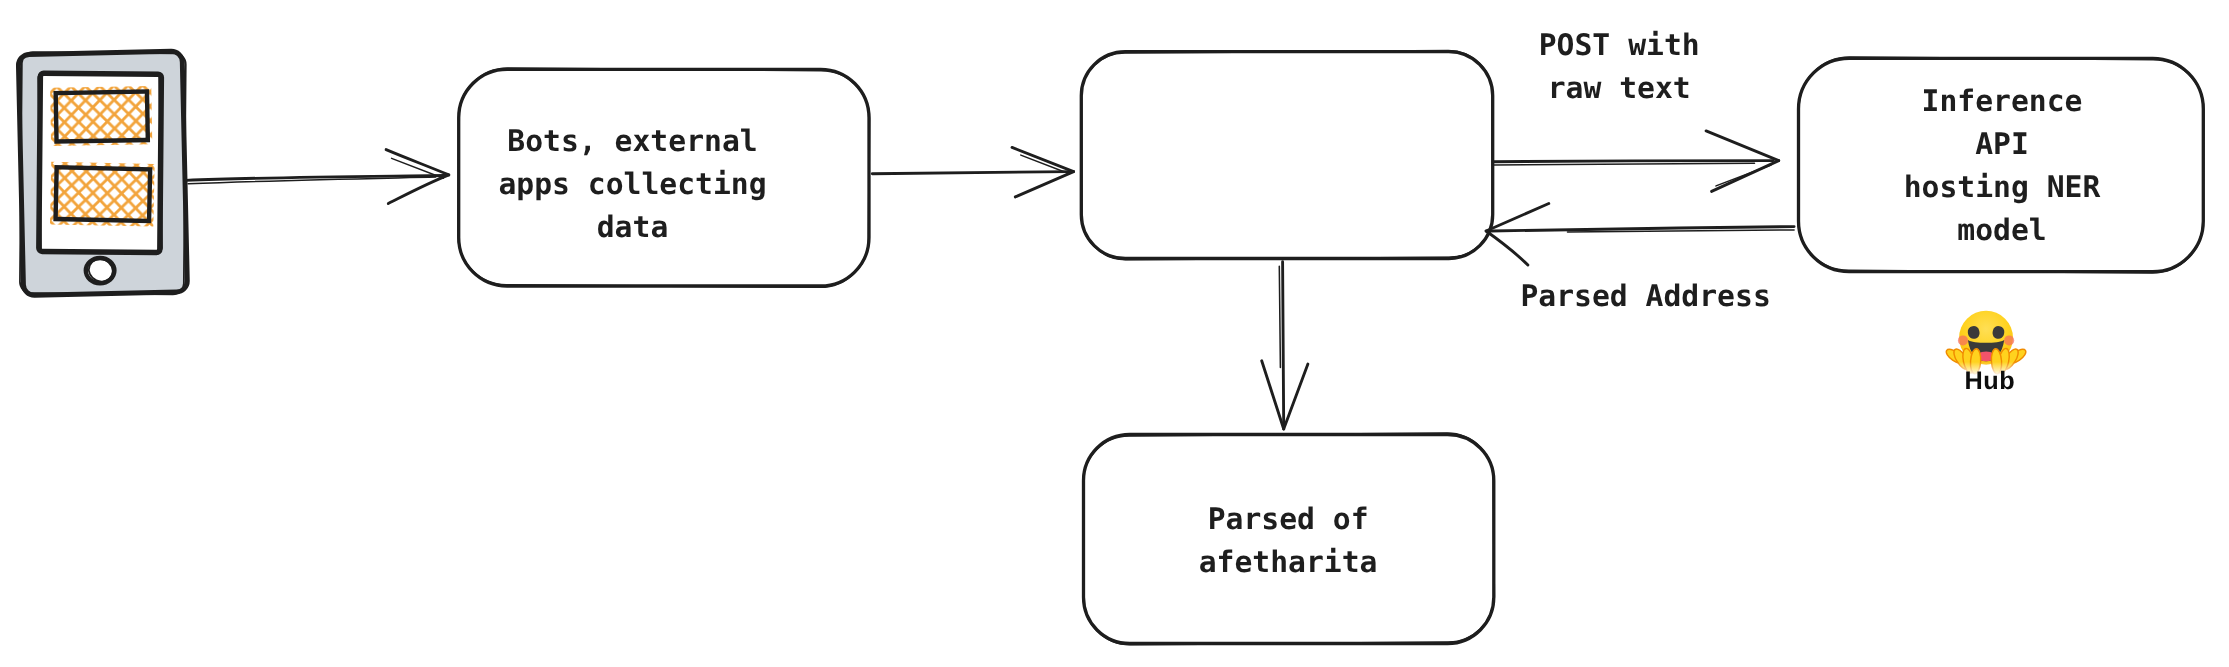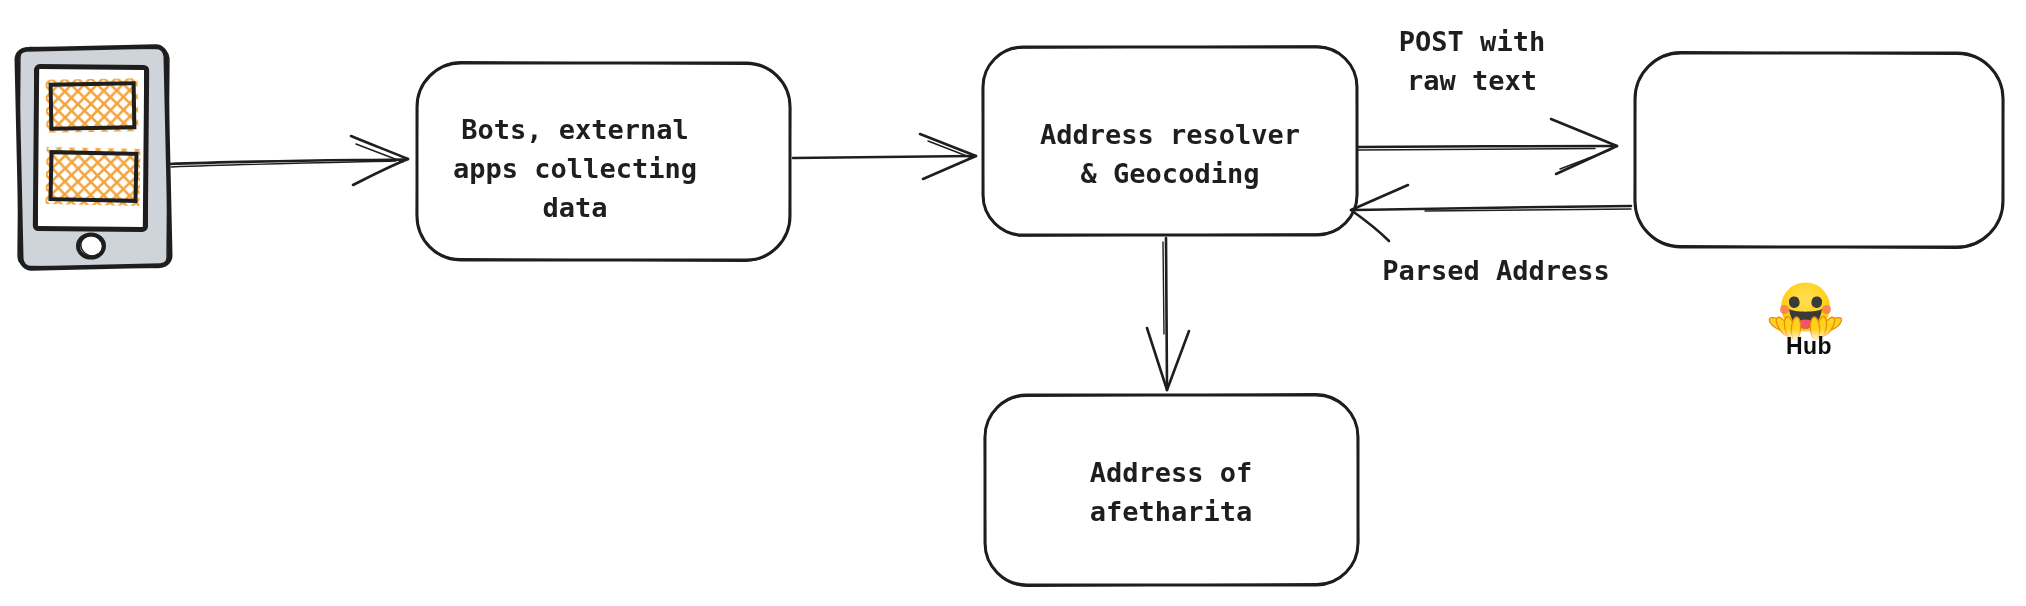--- a/index.html
+++ b/index.html
@@ -153,25 +153,25 @@
         <ellipse cx="1815" cy="328.5" rx="4.6" ry="11.5" transform="rotate(-4 1815 328.5)"></ellipse>
       </g>
       <rect x="1770" y="329" width="72" height="16" fill="url(#gFade)"></rect>
     </g>
   </svg>
 
   <div class="label" style="left:575px;top:168px;">Bots, external
 apps collecting
 data</div>
 
-  <div class="label" style="left:1170px;top:154px;">Address resolver
-&amp; Geocoding</div>
 
+  <div class="label" style="left:1820px;top:151px;">Inference API
+hosting NER model</div>
 
-  <div class="label" style="left:1171px;top:492px;">Address of
+  <div class="label" style="left:1171px;top:492px;">Parsed of
 afetharita</div>
 
   <div class="label" style="left:1472px;top:61px;">POST with
 raw text</div>
 
   <div class="label" style="left:1496px;top:270px;">Parsed Address</div>
 
   <div class="hub-label" style="left:1809px;top:346px;">Hub</div>
 </div>
 

